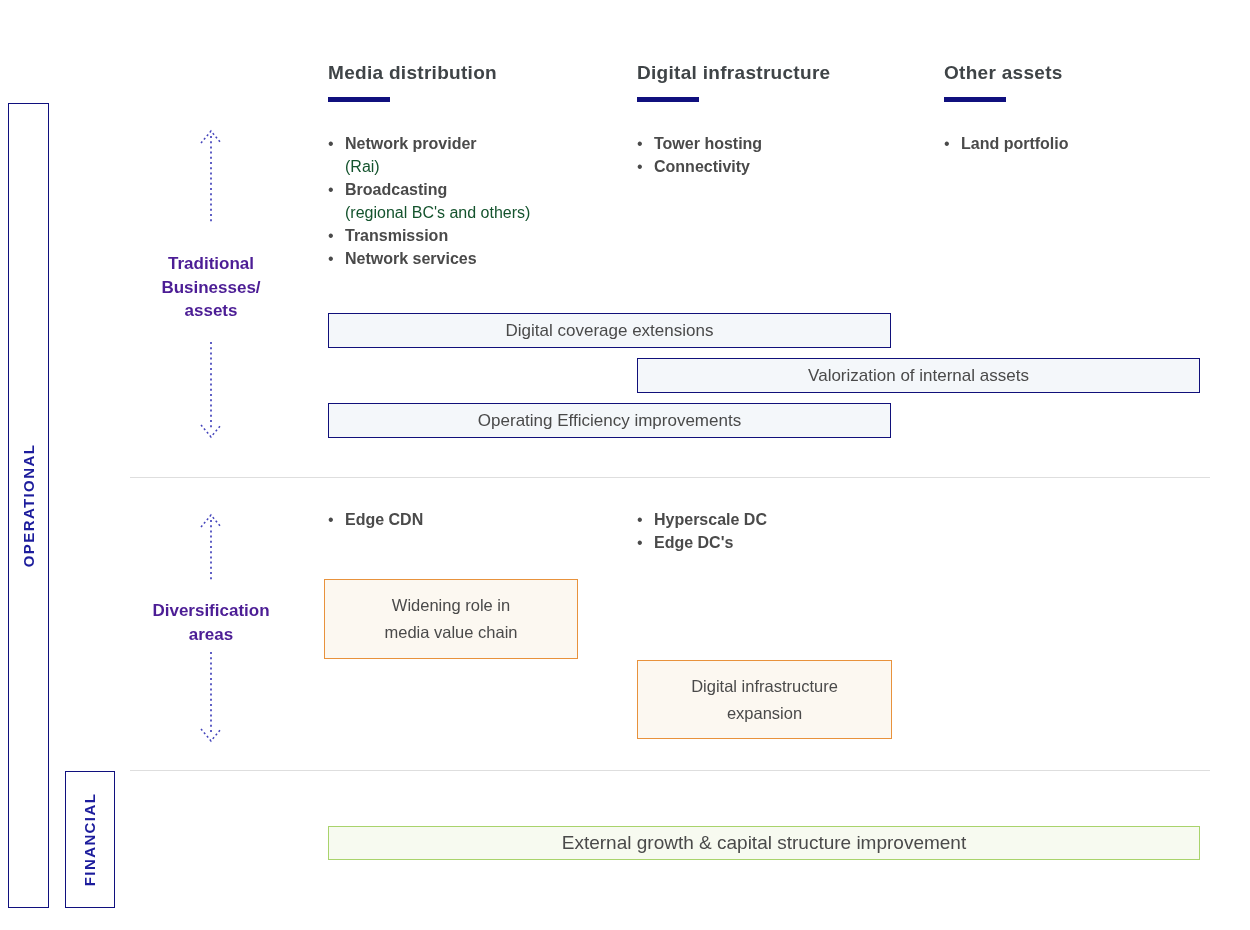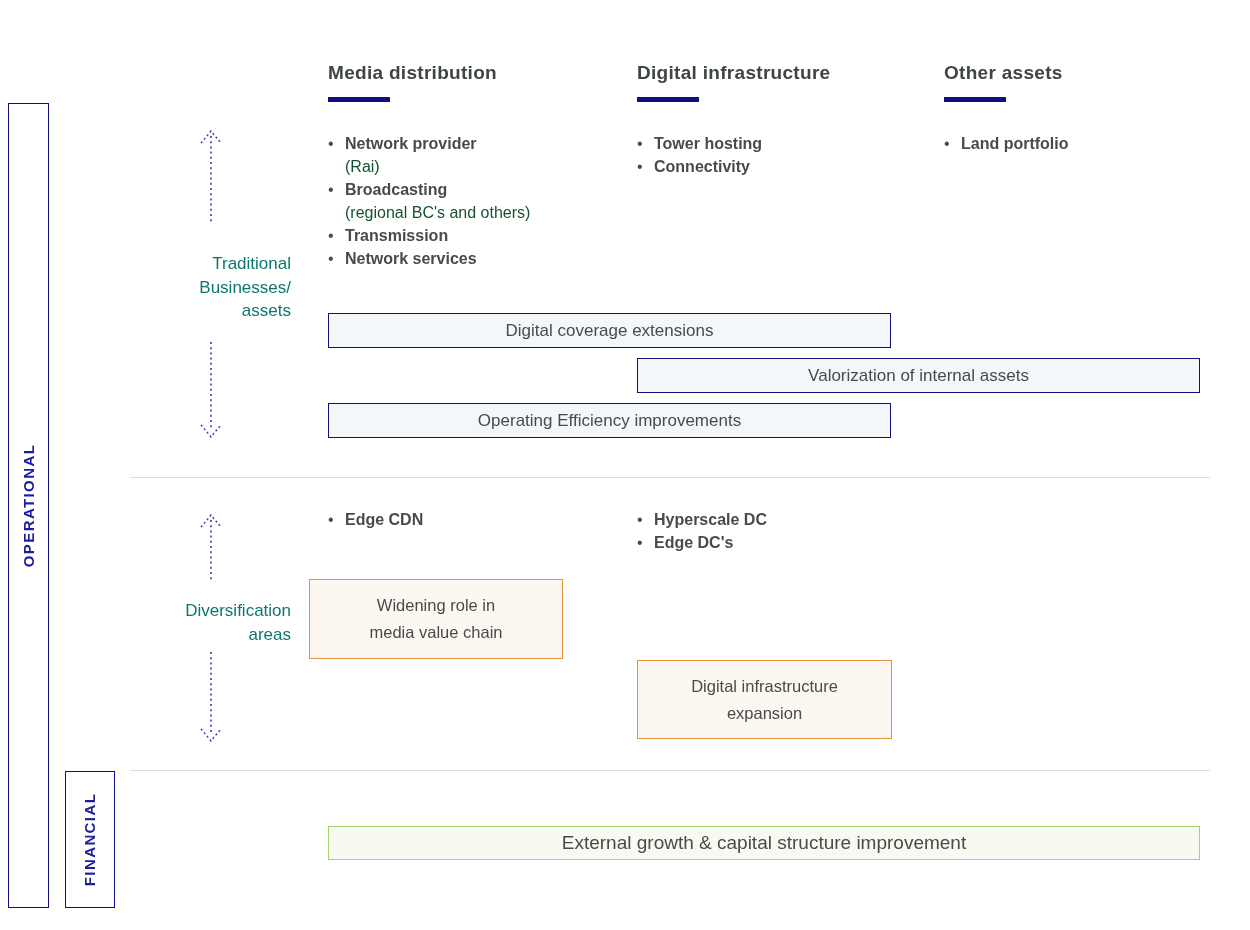--- a/index.html
+++ b/index.html
@@ -17,22 +17,22 @@
   .underline{position:absolute;width:62px;height:5px;background:#10107E;}
 
   
   .bullets{position:absolute;font-size:16px;line-height:23px;color:#4a4a4a;}
   .bullet{display:flex;}
   .marker{width:17px;flex:0 0 17px;color:#4a4a4a;}
   .btext{font-weight:bold;}
   .sub{padding-left:17px;color:#14532d;font-weight:normal;}
 
   
-  .row-label{position:absolute;width:160px;text-align:right;color:#0f766e;
-             font-weight:normal;font-size:17px;line-height:23.5px;}
+  .row-label{position:absolute;width:160px;text-align:center;color:#4c1d95;
+             font-weight:bold;font-size:17px;line-height:23.5px;}
   .arrow{position:absolute;}
 
   
   .bar{position:absolute;height:35px;box-sizing:border-box;
        border:1.5px solid #10107a;background:#f4f7fa;
        display:flex;align-items:center;justify-content:center;
        font-size:17px;color:#4a4a4a;}
   .greenbar{position:absolute;height:34px;box-sizing:border-box;
        border:1.5px solid #a9d36c;background:#f7faf0;
        display:flex;align-items:center;justify-content:center;
@@ -168,21 +168,21 @@
     <div class="bullet">
       <span class="marker">•</span>
       <span class="btext">Hyperscale DC</span>
     </div>
     <div class="bullet">
       <span class="marker">•</span>
       <span class="btext">Edge DC's</span>
     </div>
   </div>
 
-  <div class="callout" style="left:309px;top:579px;width:254px;height:80px;">
+  <div class="callout" style="left:324px;top:579px;width:254px;height:80px;">
     <div>Widening role in</div>
     <div>media value chain</div>
   </div>
   <div class="callout" style="left:637px;top:660px;width:255px;height:79px;">
     <div>Digital infrastructure</div>
     <div>expansion</div>
   </div>
 
   <div class="divider" style="top:770px;"></div>
 

